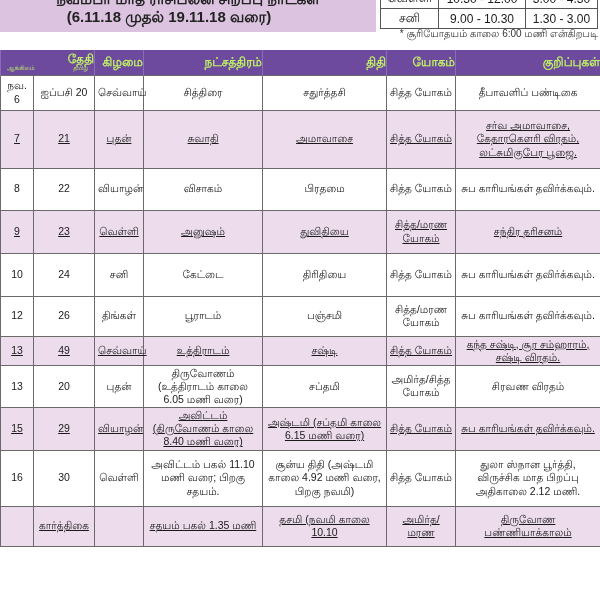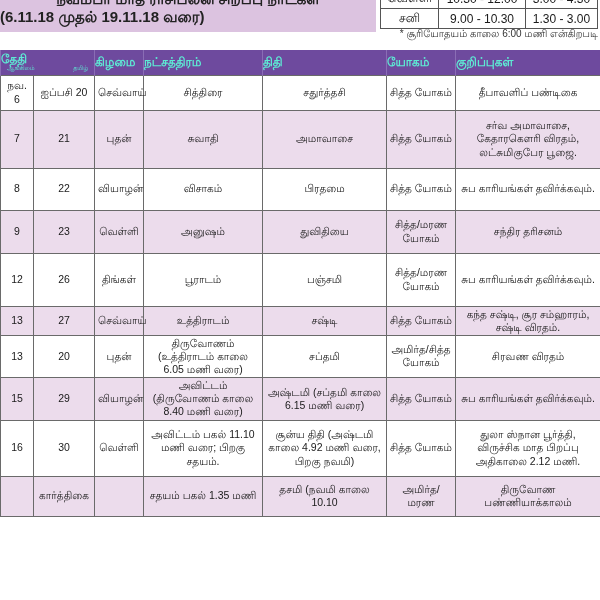--- a/index.html
+++ b/index.html
@@ -8,52 +8,52 @@
 
   .title-banner {
     position: absolute; left: 0; top: 0; width: 376px; height: 32px;
     background: #dcc3e0;
   }
   .title-line1 {
     position: absolute; left: 0; top: -10px; width: 376px; height: 16px;
     text-align: center; font-size: 15px; font-weight: bold; color: #222; overflow: hidden;
   }
   .title-line2 {
-    position: absolute; left: 0; top: 8px; width: 338px; text-align: left;
+    position: absolute; left: 0; top: 8px; width: 338px; text-align: center;
     font-size: 15px; font-weight: bold; color: #222;
   }
 
   .rahu-table {
     position: absolute; left: 380px; top: -12px; width: 218px;
     border-collapse: collapse; font-size: 12px;
   }
   .rahu-table td {
     border: 1px solid #555; height: 20px; text-align: center; padding: 0 3px; white-space: nowrap;
   }
   .rahu-note {
     position: absolute; left: 380px; top: 28px; width: 218px; text-align: right;
     font-size: 10px; color: #333;
   }
 
   .main-table {
     position: absolute; left: 0; top: 50px; width: 600px; border-collapse: collapse;
     table-layout: fixed; font-size: 10.5px;
   }
   .main-table th {
-    background: #6e4a9e; color: #5eead4; font-weight: bold; font-size: 12px;
+    background: #6e4a9e; color: #bef264; font-weight: bold; font-size: 12px;
     height: 25px; border-left: 1px solid #8a6db5; border-right: 1px solid #8a6db5; vertical-align: middle;
-    text-align: left; position: relative;
+    text-align: right; position: relative;
   }
   .main-table th .sub {
     display: flex; justify-content: space-between; font-size: 6px; padding: 0 6px; font-weight: normal; margin-top: -2px;
   }
   .main-table td {
     border: 1px solid #6a6a6a; text-align: center; vertical-align: middle; padding: 1px 3px; line-height: 1.25;
   }
-  .main-table tr.alt td { background: #ecdcec; }
+  .main-table tr.alt td { background: #ecdcec; text-decoration: underline; }
   .main-table tr.norm td { background: #ffffff; }
 </style>
 </head>
 <body>
 
 <div class="title-banner">
   <div class="title-line1">நவம்பர் மாத ராசிபலன் சிறப்பு நாட்கள்</div>
   <div class="title-line2">(6.11.18 முதல் 19.11.18 வரை)</div>
 </div>
 
@@ -129,32 +129,41 @@
     </tr>
     <tr class="alt" style="height:43px">
       <td>9</td>
       <td>23</td>
       <td>வெள்ளி</td>
       <td>அனுஷம்</td>
       <td>துவிதியை</td>
       <td>சித்த/மரண யோகம்</td>
       <td>சந்திர தரிசனம்</td>
     </tr>
-    <tr class="norm" style="height:53px">
+    <tr class="norm" style="height:43px">
+      <td>10</td>
+      <td>24</td>
+      <td>சனி</td>
+      <td>கேட்டை</td>
+      <td>திரிதியை</td>
+      <td>சித்த யோகம்</td>
+      <td>சுப காரியங்கள் தவிர்க்கவும்.</td>
+    </tr>
+    <tr class="norm" style="height:40px">
       <td>12</td>
       <td>26</td>
       <td>திங்கள்</td>
       <td>பூராடம்</td>
       <td>பஞ்சமி</td>
       <td>சித்த/மரண யோகம்</td>
       <td>சுப காரியங்கள் தவிர்க்கவும்.</td>
     </tr>
     <tr class="alt" style="height:28px">
       <td>13</td>
-      <td>27</td>
+      <td>49</td>
       <td>செவ்வாய்</td>
       <td>உத்திராடம்</td>
       <td>சஷ்டி</td>
       <td>சித்த யோகம்</td>
       <td>கந்த சஷ்டி, சூர சம்ஹாரம், சஷ்டி விரதம்.</td>
     </tr>
     <tr class="norm" style="height:37px">
       <td>13</td>
       <td>20</td>
       <td>புதன்</td>

